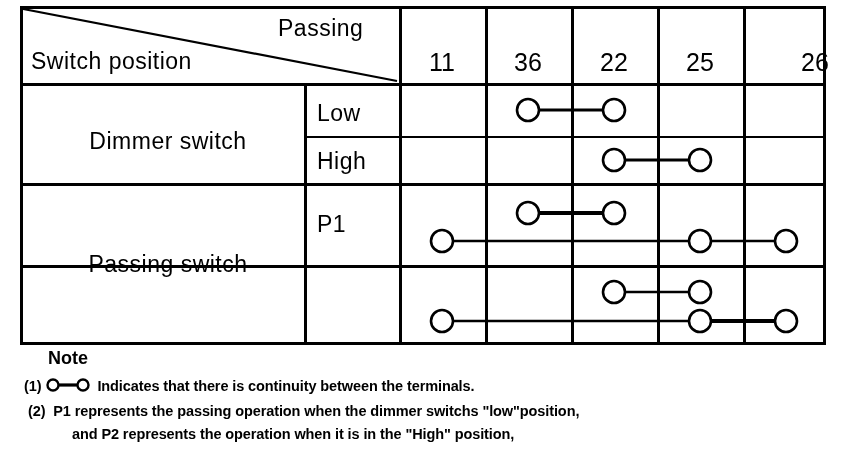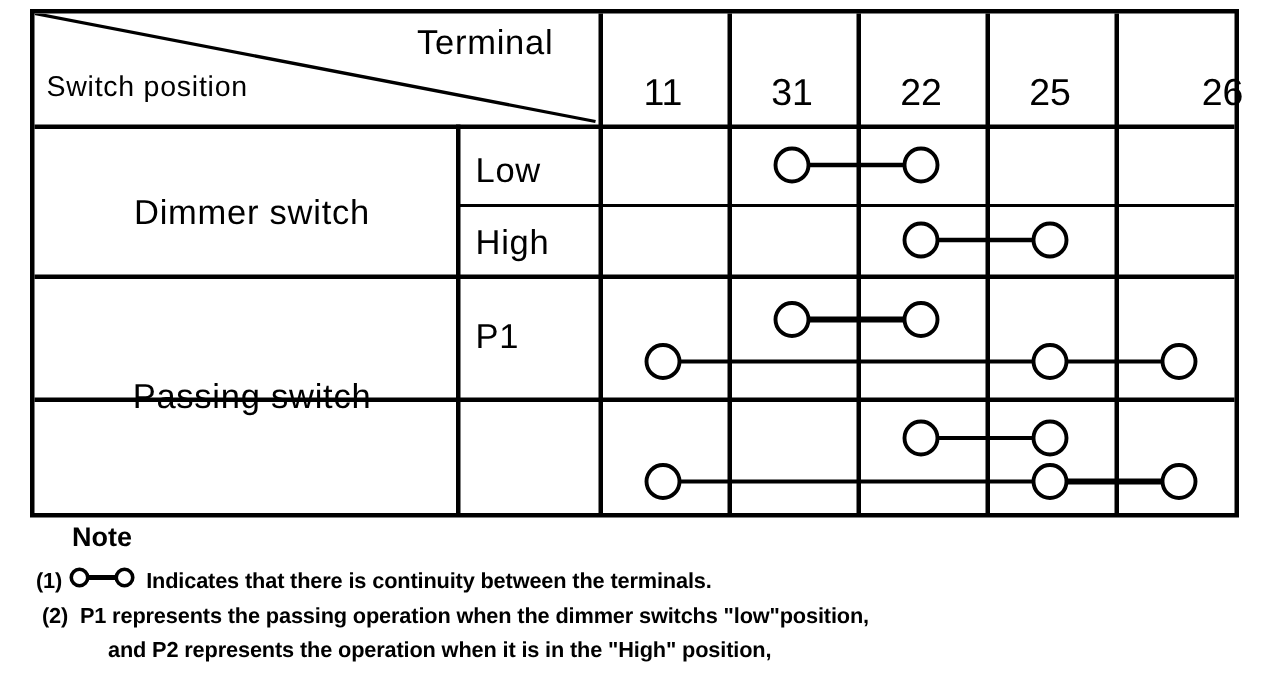--- a/index.html
+++ b/index.html
@@ -51,21 +51,21 @@
     top: 6px;
     left: 255px;
     font-size: 23px;
     letter-spacing: .5px;
     white-space: nowrap;
   }
   .hdr-switchpos {
     position: absolute;
     top: 39px;
     left: 8px;
-    font-size: 19px;
+    font-size: 23px;
     letter-spacing: .5px;
     white-space: nowrap;
   }
   #header-diagonal {
     position: absolute;
     left: 0;
     top: 0;
     width: 376px;
     height: 75px;
     overflow: hidden;
@@ -144,25 +144,25 @@
 <body>
 
 <div id="continuity-table">
 
   <div id="header-diagonal">
     <svg width="376" height="75" viewBox="0 0 376 75">
       <line x1="0" y1="0" x2="374" y2="72" stroke="#000" stroke-width="2.2"></line>
     </svg>
   </div>
 
-  <div class="hdr-terminal">Terminal</div>
+  <div class="hdr-terminal">Passing</div>
   <div class="hdr-switchpos">Switch position</div>
 
   <div class="colhead" style="left:376px;width:86px;">11</div>
-  <div class="colhead" style="left:462px;width:86px;">31</div>
+  <div class="colhead" style="left:462px;width:86px;">36</div>
   <div class="colhead" style="left:548px;width:86px;">22</div>
   <div class="colhead" style="left:634px;width:86px;">25</div>
   <div class="colhead" style="left:720px;width:80px;margin-left:32px;">26</div>
 
   <div class="grouplabel" style="top:119px;">Dimmer switch</div>
   <div class="grouplabel" style="top:242px;">Passing switch</div>
 
   <div class="sublabel" style="top:91px;">Low</div>
   <div class="sublabel" style="top:139px;">High</div>
   <div class="sublabel" style="top:202px;">P1</div>

